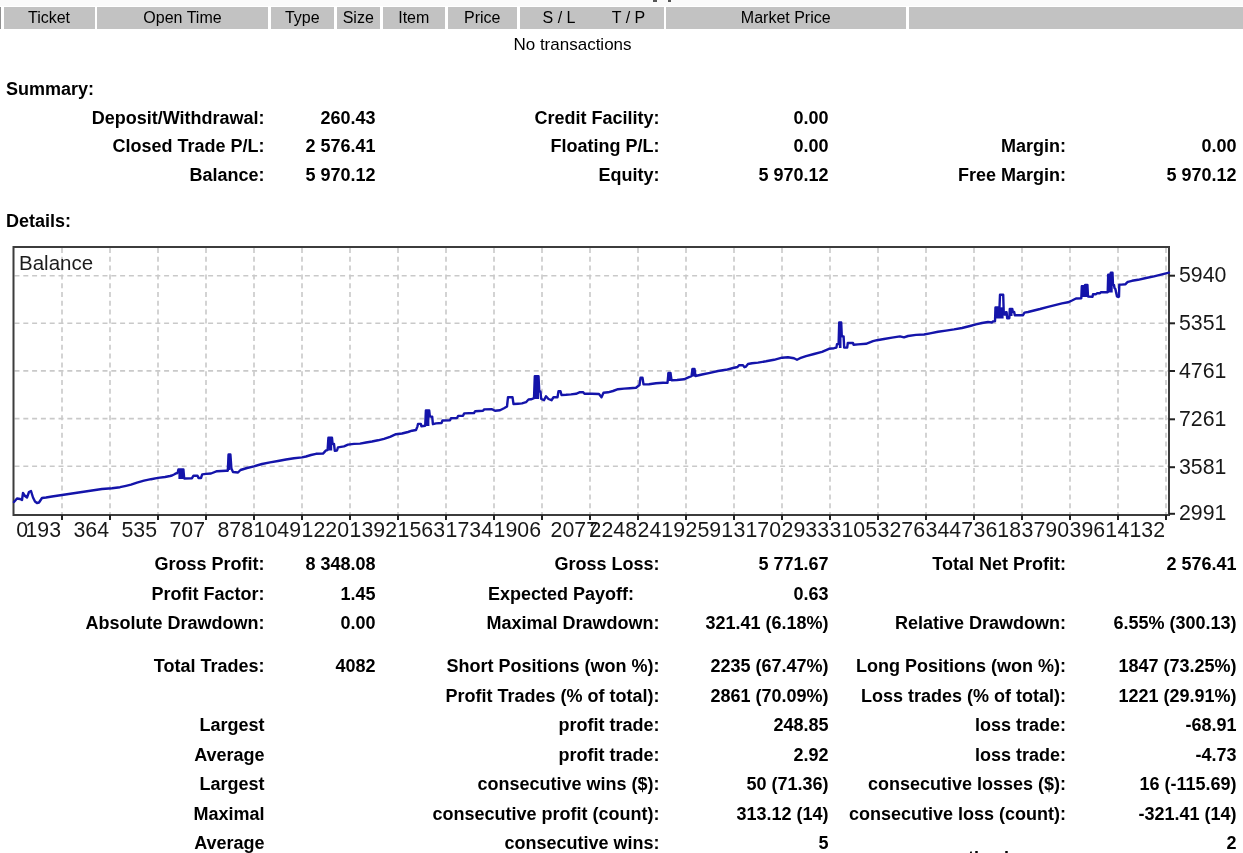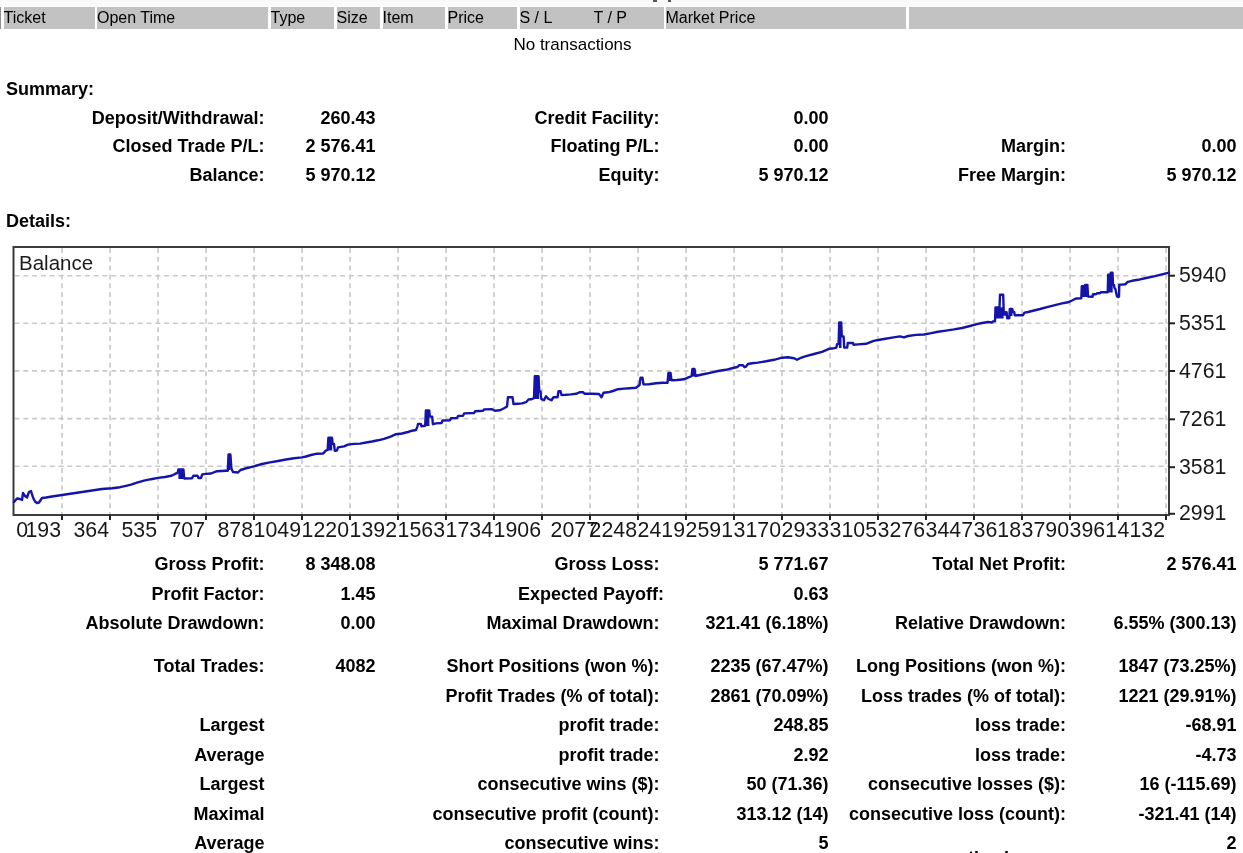--- a/index.html
+++ b/index.html
@@ -1,17 +1,17 @@
 <!DOCTYPE html>
 <html><head><meta charset="utf-8"><title>Statement</title><style>
 html,body{margin:0;padding:0;background:#fff}
 body{position:relative;width:1243px;height:853px;overflow:hidden;
  font-family:"Liberation Sans",sans-serif;color:#000}
 .hc{position:absolute;top:7px;height:22px;background:#c2c2c2;font-size:16px;
- text-align:left;line-height:22px;color:#000;overflow:hidden}
+ text-align:center;line-height:22px;color:#000;overflow:hidden}
 .r{position:absolute;font-size:18px;font-weight:bold;white-space:nowrap;line-height:18px}
 .ax{position:absolute;font-size:21.3px;line-height:21.3px;color:#181818;white-space:nowrap}
 </style></head><body>
 <div style="position:absolute;left:0;top:0;width:1243px;height:6px;background:#fafafa"></div>
 <div style="position:absolute;left:653px;top:0;width:4px;height:2px;background:#555"></div>
 <div style="position:absolute;left:668px;top:0;width:3px;height:2px;background:#555"></div>
 <div style="position:absolute;left:0;top:7px;width:1px;height:22px;background:#909090"></div>
 <div class="hc" style="left:3.5px;width:91.0px">Ticket</div>
 <div class="hc" style="left:97px;width:171px">Open Time</div>
 <div class="hc" style="left:270.5px;width:63.5px">Type</div>
@@ -42,21 +42,21 @@
 <div class="r" style="top:166.0px;right:177.0px">Free Margin:</div>
 <div class="r" style="top:166.0px;right:6.5px">5 970.12</div>
 <div class="r" style="top:555.1px;right:978.5px">Gross Profit:</div>
 <div class="r" style="top:555.1px;right:867.5px">8 348.08</div>
 <div class="r" style="top:555.1px;right:583.5px">Gross Loss:</div>
 <div class="r" style="top:555.1px;right:414.5px">5 771.67</div>
 <div class="r" style="top:555.1px;right:177.0px">Total Net Profit:</div>
 <div class="r" style="top:555.1px;right:6.5px">2 576.41</div>
 <div class="r" style="top:584.6px;right:978.5px">Profit Factor:</div>
 <div class="r" style="top:584.6px;right:867.5px">1.45</div>
-<div class="r" style="top:584.6px;right:579px">Expected Payoff:</div>
+<div class="r" style="top:584.6px;right:609px">Expected Payoff:</div>
 <div class="r" style="top:584.6px;right:414.5px">0.63</div>
 <div class="r" style="top:614.1px;right:978.5px">Absolute Drawdown:</div>
 <div class="r" style="top:614.1px;right:867.5px">0.00</div>
 <div class="r" style="top:614.1px;right:583.5px">Maximal Drawdown:</div>
 <div class="r" style="top:614.1px;right:414.5px">321.41 (6.18%)</div>
 <div class="r" style="top:614.1px;right:177.0px">Relative Drawdown:</div>
 <div class="r" style="top:614.1px;right:6.5px">6.55% (300.13)</div>
 <div class="r" style="top:657.1px;right:978.5px">Total Trades:</div>
 <div class="r" style="top:657.1px;right:867.5px">4082</div>
 <div class="r" style="top:657.1px;right:583.5px">Short Positions (won %):</div>

